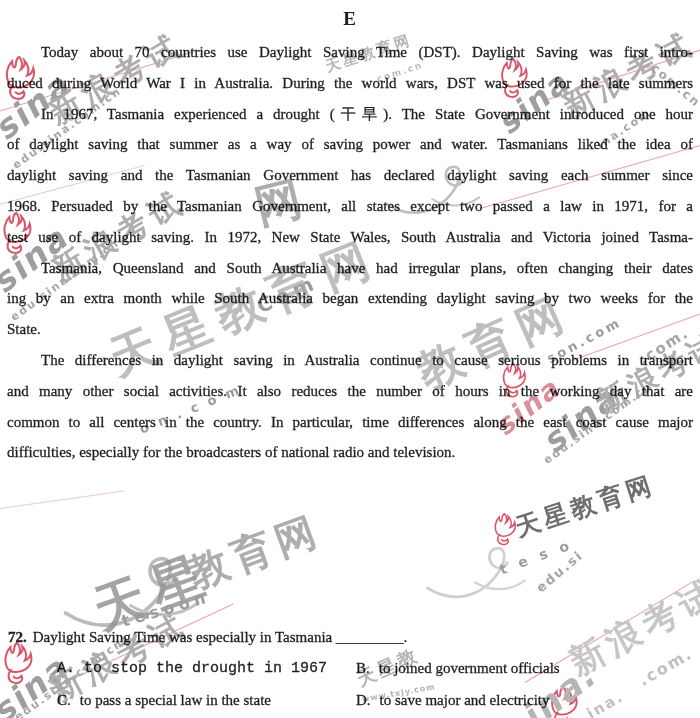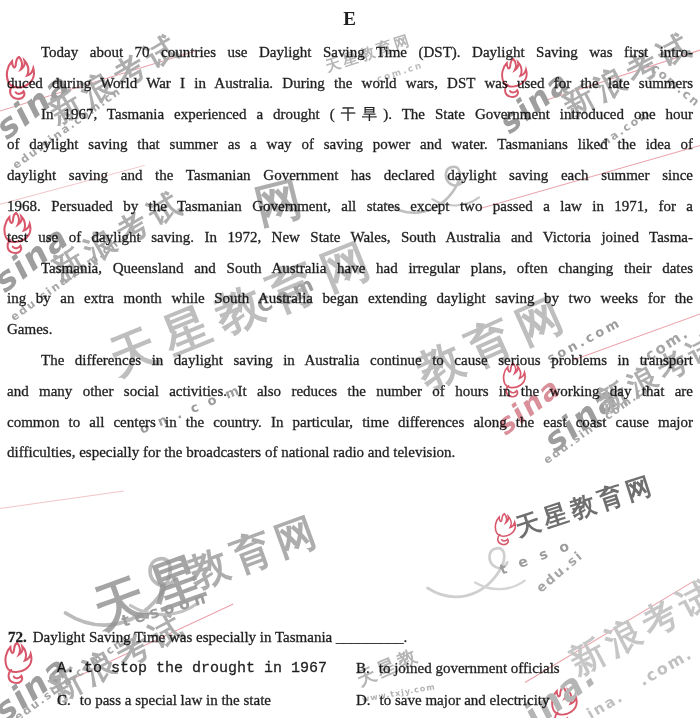--- a/index.html
+++ b/index.html
@@ -76,21 +76,21 @@
     <div>
       <div class="line j ind">In 1967, Tasmania experienced a drought (干旱).  The State Government introduced one hour</div>
       <div class="line j">of daylight saving that summer as a way of saving power and water.  Tasmanians liked the idea of</div>
       <div class="line j">daylight saving and the Tasmanian Government has declared daylight saving each summer since</div>
       <div class="line j">1968.  Persuaded by the Tasmanian Government, all states except two passed a law in 1971, for a</div>
       <div class="line j">test use of daylight saving.  In 1972, New State Wales, South Australia and Victoria joined Tasma-</div>
     </div>
     <div>
       <div class="line j ind">Tasmania, Queensland and South Australia have had irregular plans, often changing their dates</div>
       <div class="line j">ing by an extra month while South Australia began extending daylight saving by two weeks for the</div>
-      <div class="line last">Games.</div>
+      <div class="line last">State.</div>
     </div>
     <div>
       <div class="line j ind">The differences in daylight saving in Australia continue to cause serious problems in transport</div>
       <div class="line j">and many other social activities.  It also reduces the number of hours in the working day that are</div>
       <div class="line j">common to all centers in the country.  In particular, time differences along the east coast cause major</div>
       <div class="line last">difficulties, especially for the broadcasters of national radio and television.</div>
     </div>
   </div>
 
   <div class="question">

